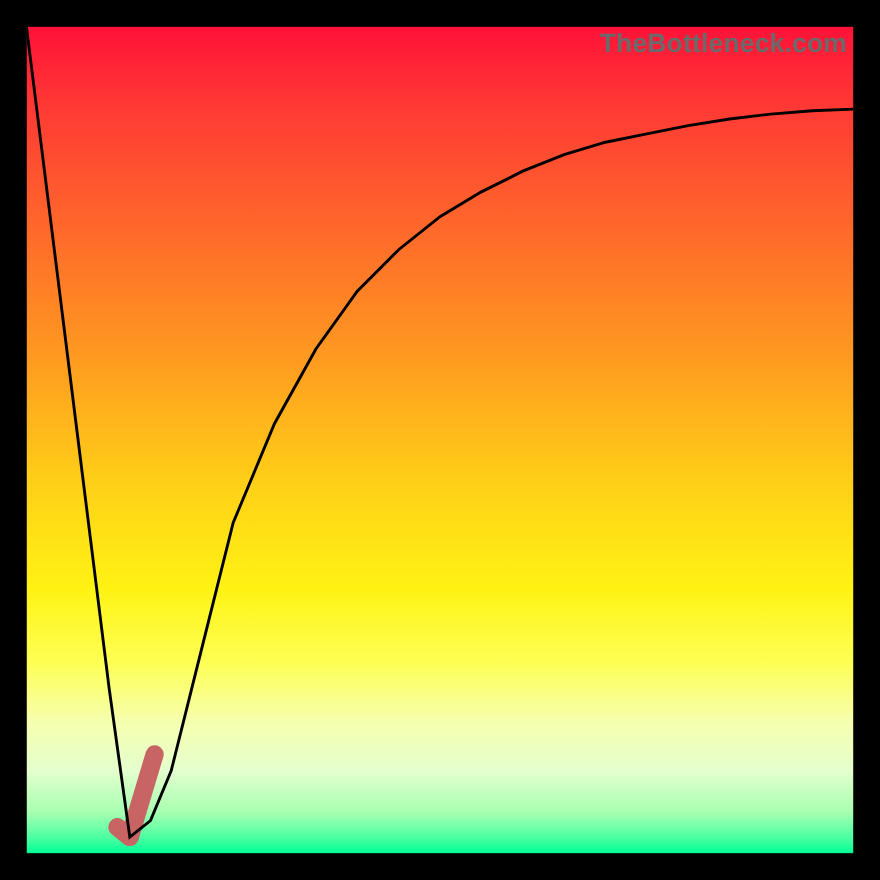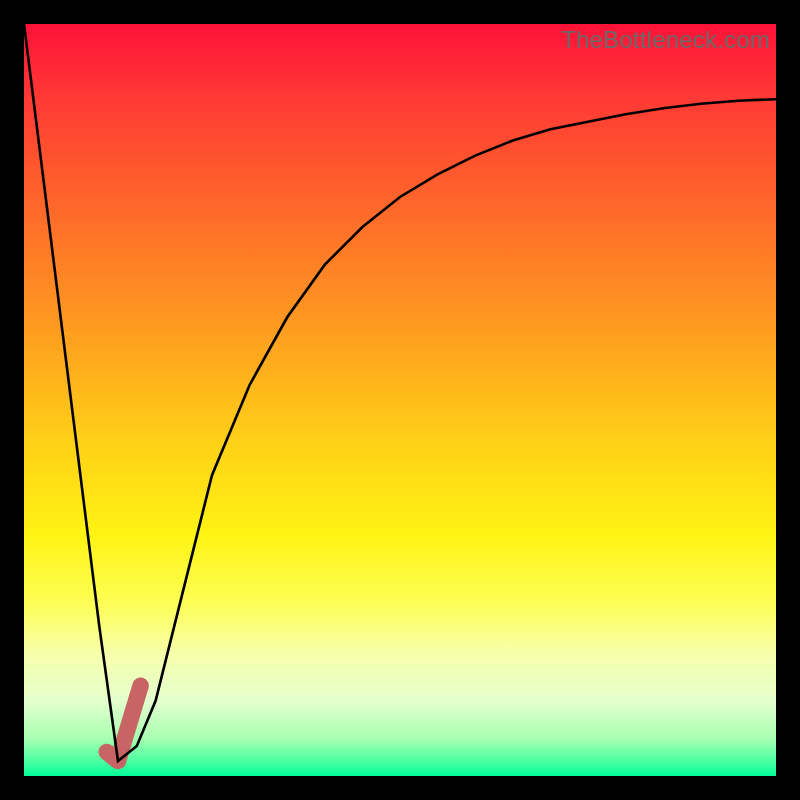--- a/index.html
+++ b/index.html
@@ -33,21 +33,21 @@
     top: 0;
     width: 100%;
     height: 100%;
   }
   .watermark {
     position: absolute;
     top: 2px;
     right: 6px;
     color: #6a6a6a;
     font-size: 24px;
-    font-weight: 400;
+    font-weight: 700;
     letter-spacing: 0.2px;
     user-select: none;
   }
   svg.curve {
     position: absolute;
     left: 0;
     top: 0;
     width: 100%;
     height: 100%;
   }

